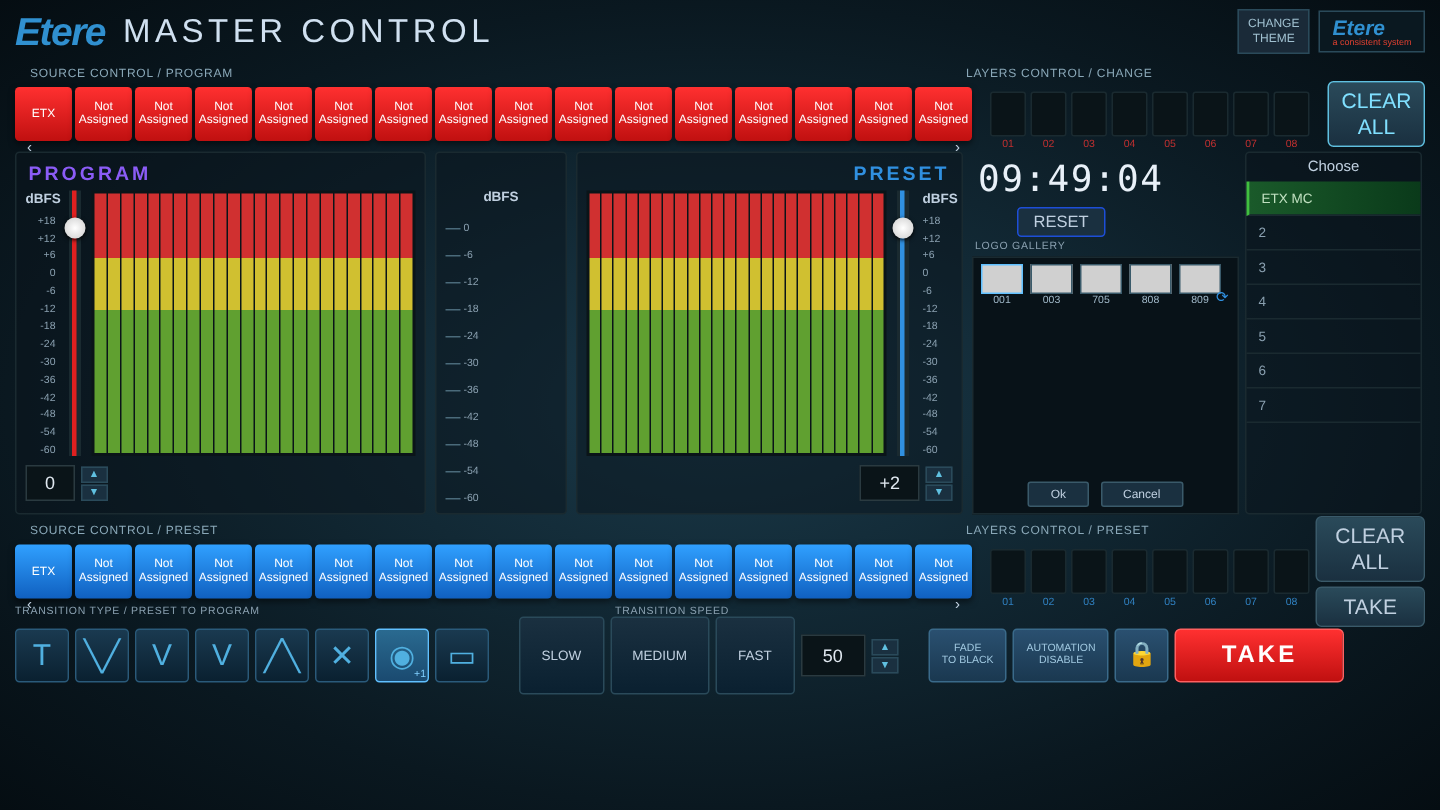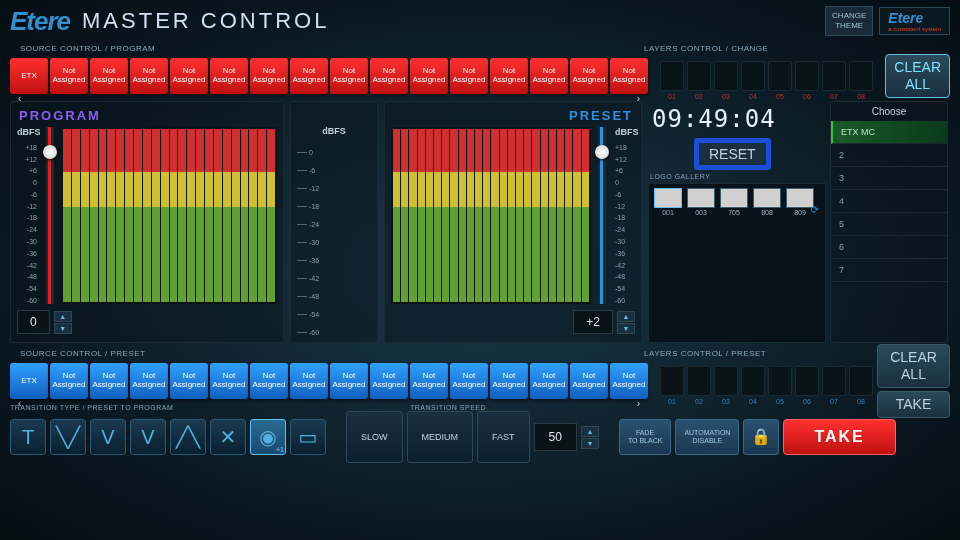--- a/index.html
+++ b/index.html
@@ -45,21 +45,21 @@
 .slider-fill-b{position:absolute;width:3px;background:#3090e0;left:2px;top:0;bottom:0}
 .meter-footer{display:flex;align-items:center;gap:4px;padding:4px 2px}
 .val-box{background:#0a1418;border:1px solid #2a3a40;padding:4px 12px;font-size:12px;color:#e0e8f0}
 .stepper{display:flex;flex-direction:column;gap:1px}
 .step-btn{width:18px;height:11px;background:#1a3040;border:1px solid #2a4a5a;color:#60c0e0;font-size:7px;display:flex;align-items:center;justify-content:center;cursor:pointer}
 .right-panel{flex:0 0 300px;display:flex;gap:4px}
 .time-col{flex:1;display:flex;flex-direction:column;gap:1px}
 .clock{font-size:24px;color:#e8f0f8;font-family:monospace;letter-spacing:1px;padding:4px}
 .timer-row{display:flex;align-items:center;gap:10px;font-size:10px;padding:2px 4px}
 .timer-val{font-family:monospace;font-size:12px}
-.reset-btn{background:#1a3040;border:5px solid #1d4ed8;padding:3px 10px;font-size:14px;color:#c0d0e0;border-radius:3px;cursor:pointer;margin-left:46px}
+.reset-btn{background:#1a3040;border:1px solid #1d4ed8;padding:3px 10px;font-size:11px;color:#c0d0e0;border-radius:3px;cursor:pointer;margin-left:30px}
 .gallery-label{font-size:7px;color:#8aa0b0;padding:2px;letter-spacing:0.5px}
 .gallery{background:#081218;border:1px solid #1a2a30;padding:4px;flex:1;display:flex;flex-direction:column}
 .g-grid{display:flex;flex-wrap:wrap;gap:3px}
 .g-item{width:30px;display:flex;flex-direction:column;align-items:center;cursor:pointer}
 .g-thumb{width:28px;height:20px;background:#d0d0d0;border:1px solid #3a5a6a}
 .g-thumb.sel{border:1px solid #60c0ff}
 .g-num{font-size:7px;color:#a0b8c8;margin-top:1px}
 .g-footer{margin-top:auto;display:flex;justify-content:center;gap:8px;padding-top:4px}
 .g-btn{background:#1a3040;border:1px solid #3a5a6a;padding:3px 14px;font-size:8px;color:#c0d0e0;border-radius:2px;cursor:pointer}
 .refresh-ico{margin-left:auto;color:#3090e0;font-size:10px;cursor:pointer;align-self:flex-end;margin-top:-12px;margin-right:2px}
@@ -300,20 +300,24 @@
           <div class="g-item">
               <div class="g-thumb"></div>
               <div class="g-num">808</div>
             </div>
           <div class="g-item">
               <div class="g-thumb"></div>
               <div class="g-num">809</div>
             </div>
         </div>
         <div class="refresh-ico">⟳</div>
+        <div class="g-footer">
+          <div class="g-btn">Ok</div>
+          <div class="g-btn">Cancel</div>
+        </div>
       </div>
     </div>
     <div class="choose-col">
       <div class="choose-h">Choose</div>
       <div class="choose-item active">ETX MC</div>
       <div class="choose-item">2</div>
       <div class="choose-item">3</div>
       <div class="choose-item">4</div>
       <div class="choose-item">5</div>
       <div class="choose-item">6</div>

